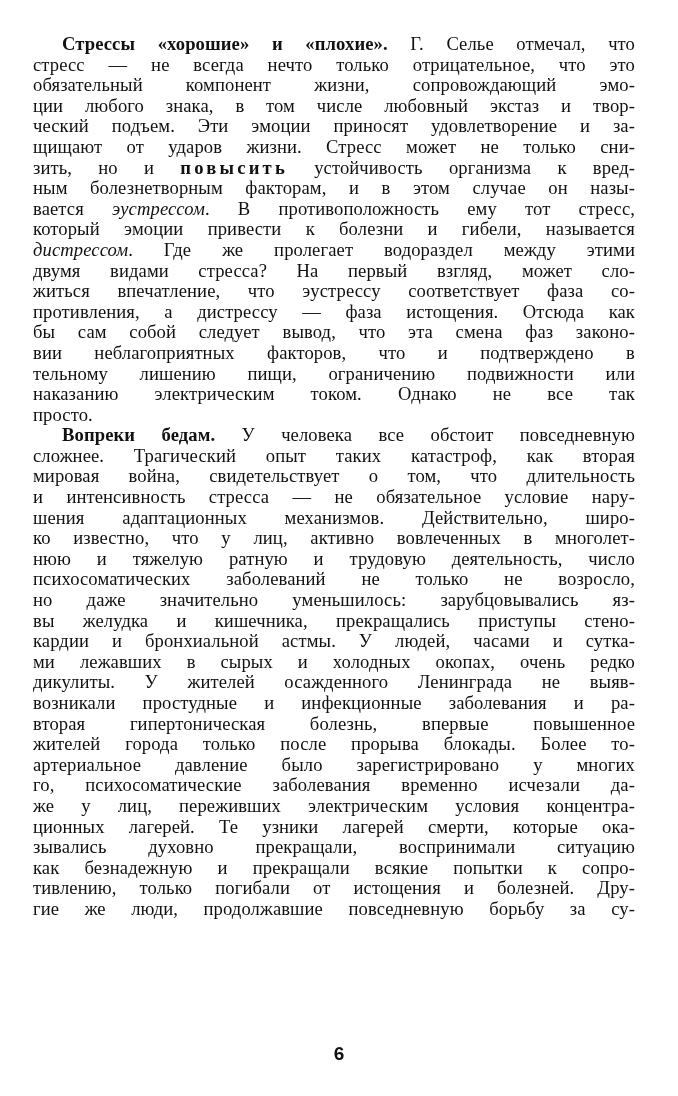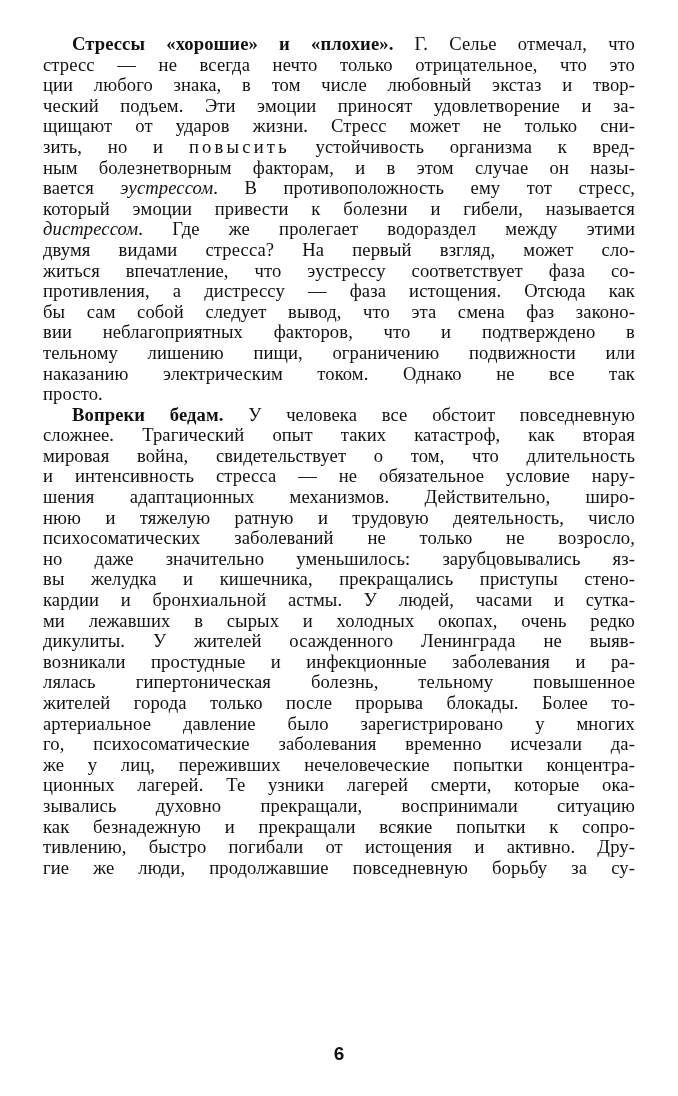--- a/index.html
+++ b/index.html
@@ -23,49 +23,49 @@
     }
     .line {
       display: block;
       height: 20.6px;
       line-height: 20.6px;
       font-size: 18.6px;
       white-space: nowrap;
       text-align: justify;
       text-align-last: justify;
       letter-spacing: 0.1px;
-      margin-left: 10px;
     }
     .line.last {
       text-align-last: left;
     }
     .line.indent {
       padding-left: 29px;
     }
     .b { font-weight: bold; }
     .i { font-style: italic; }
-    .sp { letter-spacing: 3.2px; font-weight: normal; }
+    .sp { letter-spacing: 3.2px; font-weight: bold; }
     .page-number {
       position: absolute;
       left: 0;
       width: 678px;
       top: 1043px;
       text-align: center;
       font-size: 19px;
       font-weight: bold;
       font-family: "Liberation Sans", "DejaVu Sans", sans-serif;
     }
   </style>
 </head>
 <body>
 
 <div class="page">
   <div>
     <span class="line indent"><span class="b">Стрессы «хорошие» и «плохие».</span><span> Г. Селье отмечал, что</span></span>
     <span class="line">стресс — не всегда нечто только отрицательное, что это</span>
+    <span class="line">обязательный компонент жизни, сопровождающий эмо-</span>
     <span class="line">ции любого знака, в том числе любовный экстаз и твор-</span>
     <span class="line">ческий подъем. Эти эмоции приносят удовлетворение и за-</span>
     <span class="line">щищают от ударов жизни. Стресс может не только сни-</span>
     <span class="line"><span>зить, но и </span><span class="sp">повысить</span><span> устойчивость организма к вред-</span></span>
     <span class="line">ным болезнетворным факторам, и в этом случае он назы-</span>
     <span class="line"><span>вается </span><span class="i">эустрессом</span><span>. В противоположность ему тот стресс,</span></span>
     <span class="line">который эмоции привести к болезни и гибели, называется</span>
     <span class="line"><span class="i">дистрессом</span><span>. Где же пролегает водораздел между этими</span></span>
     <span class="line">двумя видами стресса? На первый взгляд, может сло-</span>
     <span class="line">житься впечатление, что эустрессу соответствует фаза со-</span>
@@ -76,34 +76,35 @@
     <span class="line">наказанию электрическим током. Однако не все так</span>
     <span class="line last">просто.</span>
   </div>
 
   <div>
     <span class="line indent"><span class="b">Вопреки бедам.</span><span> У человека все обстоит повседневную</span></span>
     <span class="line">сложнее. Трагический опыт таких катастроф, как вторая</span>
     <span class="line">мировая война, свидетельствует о том, что длительность</span>
     <span class="line">и интенсивность стресса — не обязательное условие нару-</span>
     <span class="line">шения адаптационных механизмов. Действительно, широ-</span>
+    <span class="line">ко известно, что у лиц, активно вовлеченных в многолет-</span>
     <span class="line">нюю и тяжелую ратную и трудовую деятельность, число</span>
     <span class="line">психосоматических заболеваний не только не возросло,</span>
     <span class="line">но даже значительно уменьшилось: зарубцовывались яз-</span>
     <span class="line">вы желудка и кишечника, прекращались приступы стено-</span>
     <span class="line">кардии и бронхиальной астмы. У людей, часами и сутка-</span>
     <span class="line">ми лежавших в сырых и холодных окопах, очень редко</span>
     <span class="line">дикулиты. У жителей осажденного Ленинграда не выяв-</span>
     <span class="line">возникали простудные и инфекционные заболевания и ра-</span>
-    <span class="line">лялась гипертоническая болезнь, тельному повышенное</span>
+    <span class="line">вторая гипертоническая болезнь, впервые повышенное</span>
     <span class="line">жителей города только после прорыва блокады. Более то-</span>
     <span class="line">артериальное давление было зарегистрировано у многих</span>
     <span class="line">го, психосоматические заболевания временно исчезали да-</span>
-    <span class="line">же у лиц, переживших нечеловеческие попытки концентра-</span>
+    <span class="line">же у лиц, переживших электрическим условия концентра-</span>
     <span class="line">ционных лагерей. Те узники лагерей смерти, которые ока-</span>
     <span class="line">зывались духовно прекращали, воспринимали ситуацию</span>
     <span class="line">как безнадежную и прекращали всякие попытки к сопро-</span>
-    <span class="line">тивлению, быстро погибали от истощения и активно. Дру-</span>
+    <span class="line">тивлению, только погибали от истощения и болезней. Дру-</span>
     <span class="line">гие же люди, продолжавшие повседневную борьбу за су-</span>
   </div>
 </div>
 
 <div class="page-number">6</div>
 
 </body></html>

